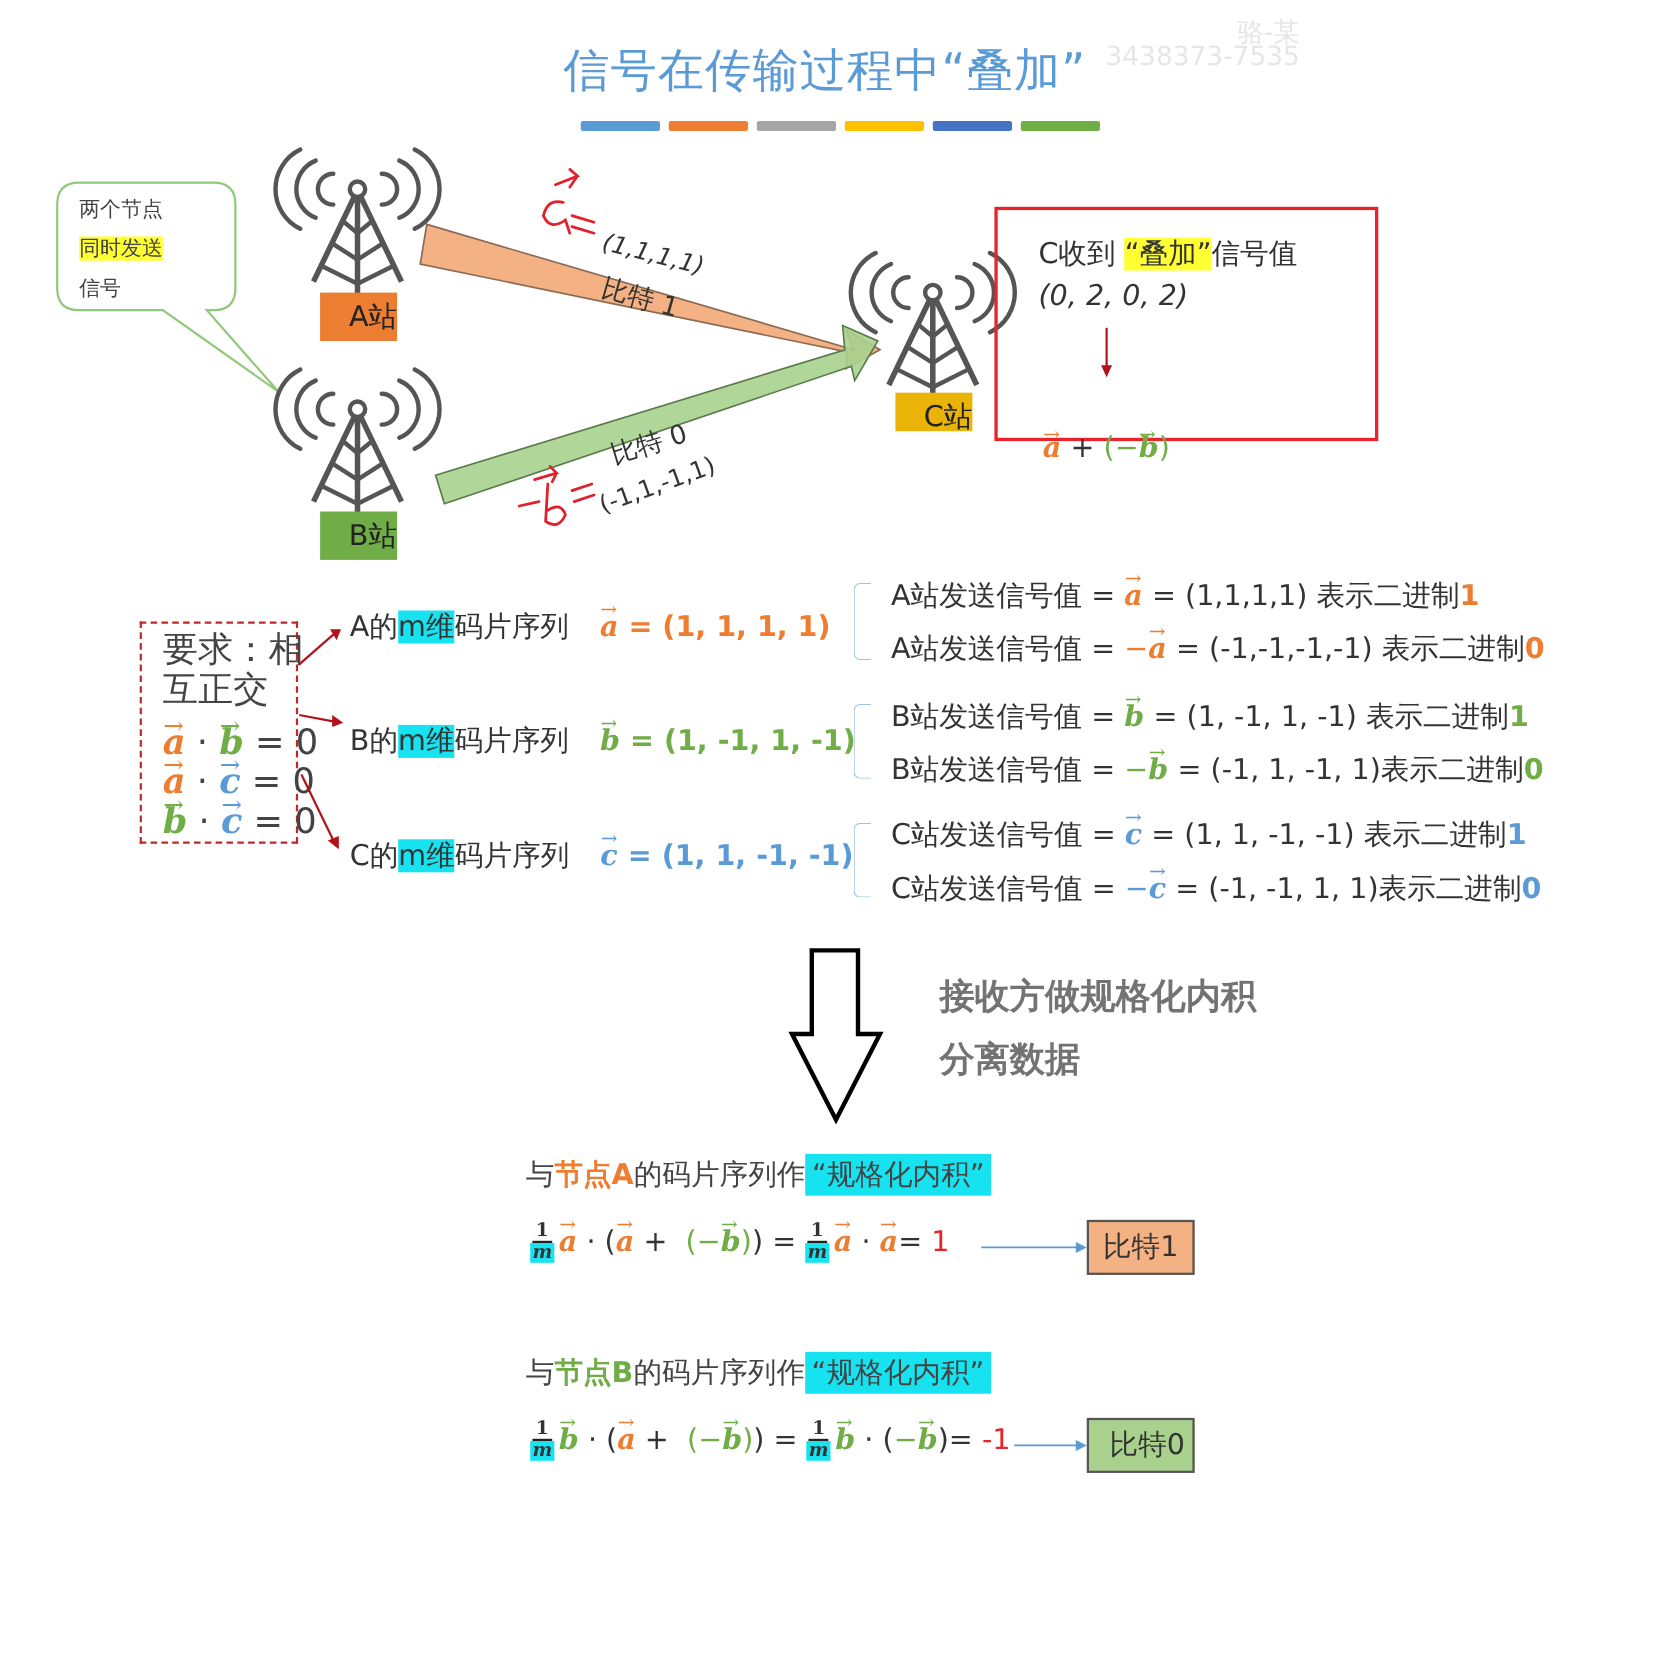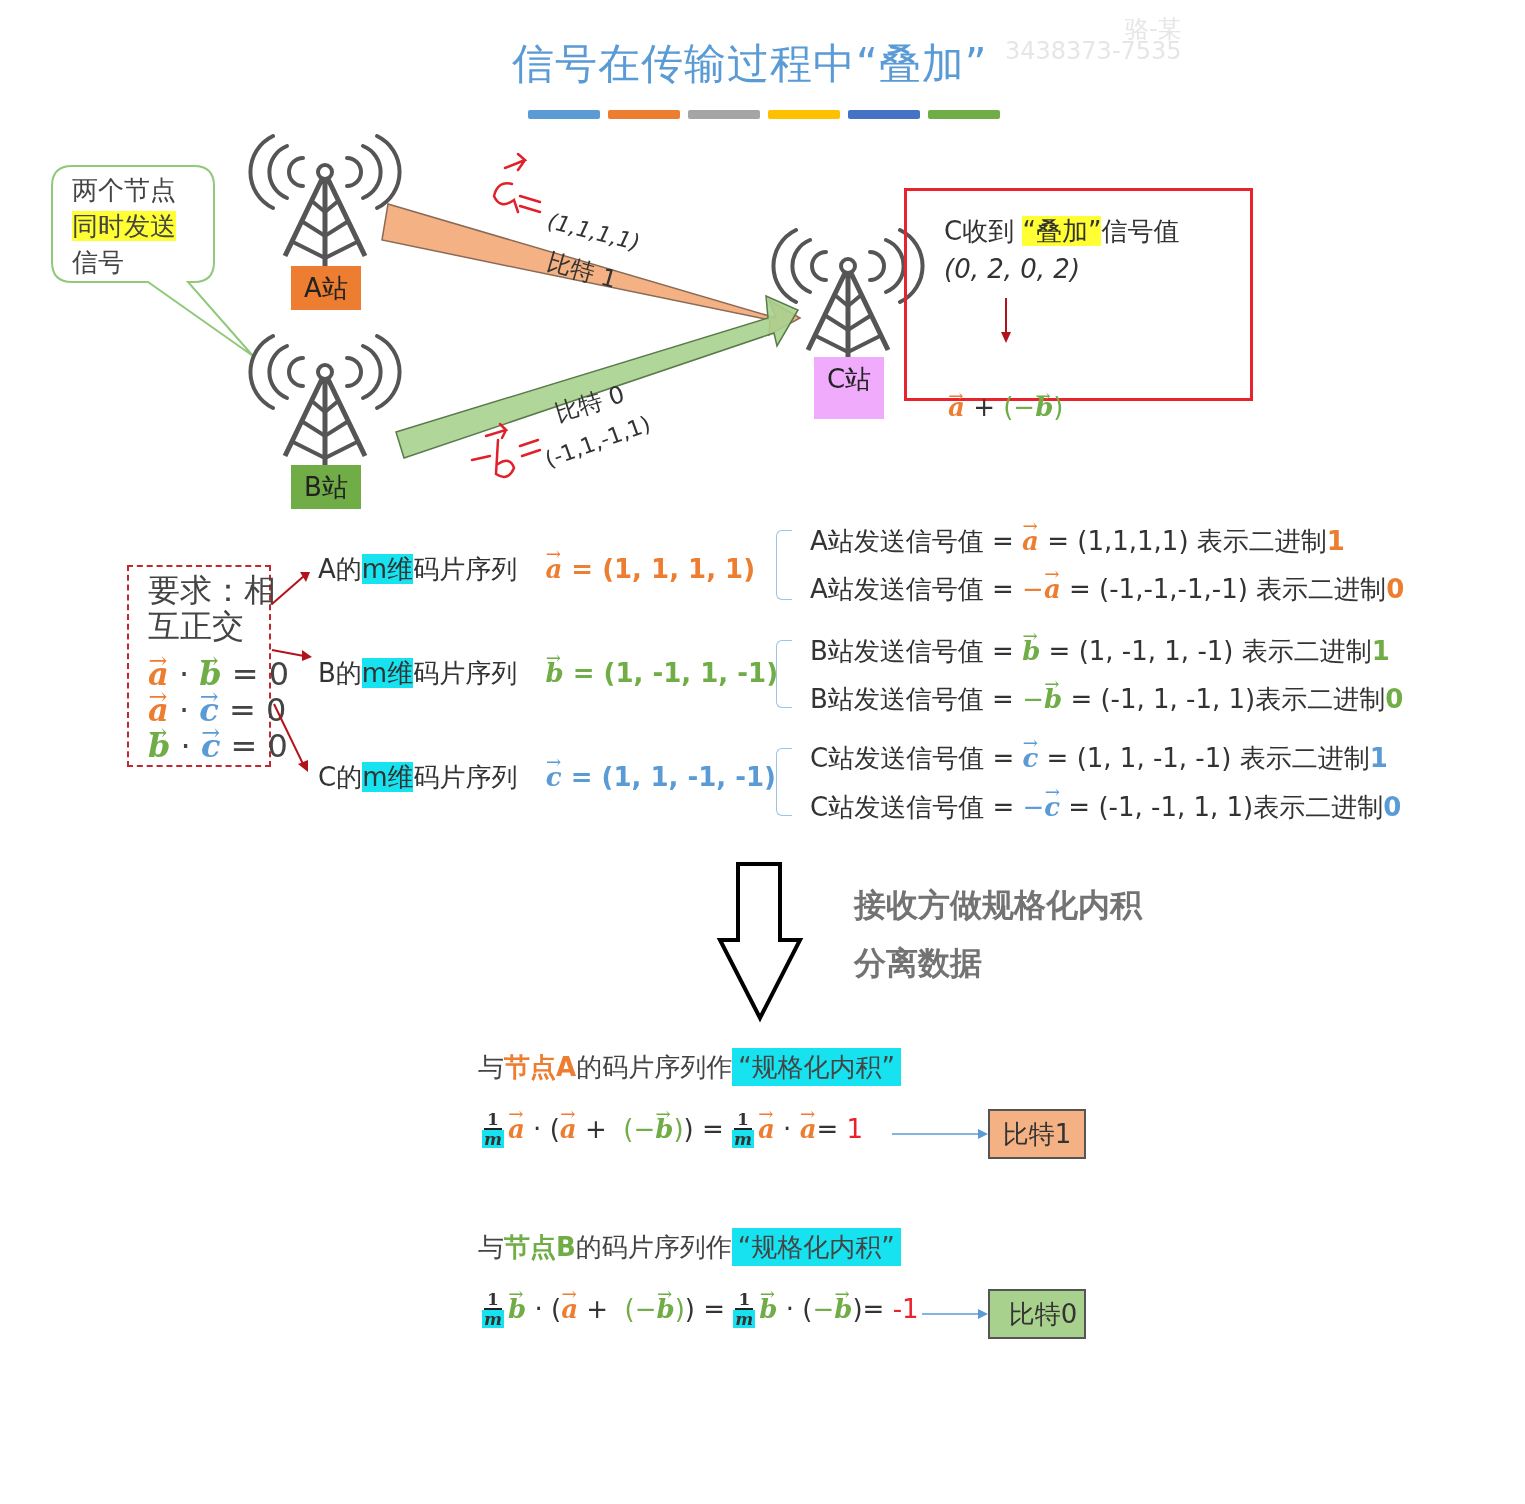--- a/index.html
+++ b/index.html
@@ -3,24 +3,24 @@
 <meta charset="utf-8">
 <style>
   * { box-sizing: border-box; margin: 0; padding: 0; }
   html, body { width: 1525px; height: 1504px; background: #ffffff; overflow: hidden; }
   body { position: relative; font-family: "DejaVu Sans", "Liberation Sans", sans-serif; color: #333; }
   .abs { position: absolute; }
   .title { left: 512px; top: 36px; font-size: 42px; color: #5b9bd5; letter-spacing: 1px; white-space: nowrap; }
   .watermark { left: 1005px; top: 18px; font-size: 24px; color: #e6e6e6; line-height: 22px; text-align: right; }
   .bars { left: 528px; top: 110px; display: flex; gap: 8px; }
   .bars span { display: block; width: 72px; height: 9px; border-radius: 2px; }
-  .callout-text { left: 72px; top: 172px; font-size: 26px; line-height: 36px; color: #444; }
+  .callout-text { left: 72px; top: 172px; font-size: 19px; line-height: 36px; color: #444; }
   .hl-yellow { background: #ffff33; }
   .hl-cyan { background: #17e3f0; }
-  .station-label { font-size: 26px; color: #222; text-align: center; line-height: 44px; }
+  .station-label { font-size: 26px; color: #222; text-align: right; line-height: 44px; }
   .rot { transform-origin: left center; white-space: nowrap; }
   .red-box { left: 904px; top: 188px; width: 349px; height: 213px; border: 3px solid #e8232c; }
   .rb-text { font-size: 26px; color: #333; line-height: 38px; white-space: nowrap; }
   .vec { font-family: "DejaVu Serif", serif; font-style: italic; font-weight: bold; position: relative; display: inline-block; }
   .vec::before { content: "\2192"; position: absolute; top: -0.62em; left: 0.02em; font-size: 0.7em; font-style: normal; font-weight: normal; }
   .c-a { color: #ed7d31; }
   .c-b { color: #70ad47; }
   .c-c { color: #5b9bd5; }
   .c-red { color: #e8232c; }
   .req-box { left: 127px; top: 565px; width: 144px; height: 202px; border: 2px dashed #c0282d; }
@@ -98,21 +98,21 @@
 </svg>
 
 <div class="abs callout-text">
   <div>两个节点</div>
   <div><span class="hl-yellow">同时发送</span></div>
   <div>信号</div>
 </div>
 
 <div class="abs station-label" style="left:291px;top:266px;width:70px;height:44px;background:#ed7d31;">A站</div>
 <div class="abs station-label" style="left:291px;top:465px;width:70px;height:44px;background:#70ad47;">B站</div>
-<div class="abs station-label" style="left:814px;top:357px;width:70px;height:62px;background:#f0abfc;">C站</div>
+<div class="abs station-label" style="left:814px;top:357px;width:70px;height:35px;background:#eab308;">C站</div>
 
 <div class="abs rot" style="left:548px;top:245px;font-size:24px;color:#333;transform:rotate(16deg);">比特 1</div>
 <div class="abs rot" style="left:548px;top:208px;font-size:22px;color:#333;font-style:italic;transform:rotate(14deg);">(1,1,1,1)</div>
 <div class="abs rot" style="left:556px;top:398px;font-size:24px;color:#333;transform:rotate(-17deg);">比特 0</div>
 <div class="abs rot" style="left:546px;top:448px;font-size:22px;color:#333;transform:rotate(-20deg);">(-1,1,-1,1)</div>
 
 <div class="abs red-box"></div>
 <div class="abs rb-text" style="left:944px;top:212px;">
   <span>C收到</span>
   <span class="hl-yellow">“叠加”</span><span>信号值</span>

